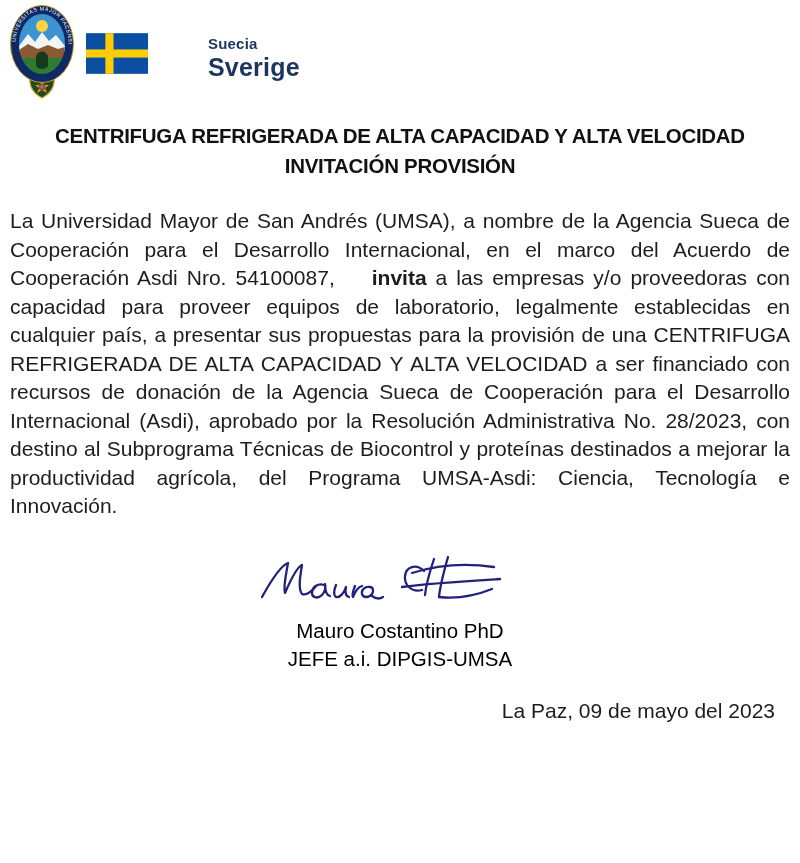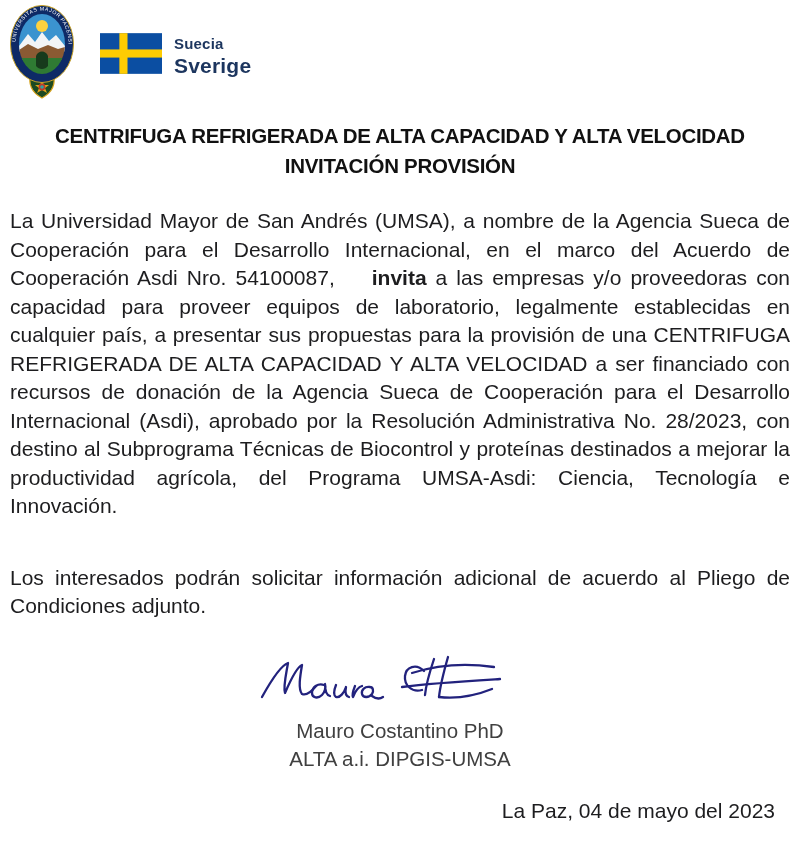--- a/index.html
+++ b/index.html
@@ -6,40 +6,40 @@
   body{
     width:800px;height:863px;overflow:hidden;background:#ffffff;
     font-family:"Liberation Sans","DejaVu Sans",sans-serif;
     color:#1d1d1f;
   }
   .page{width:800px;height:863px;position:relative;}
 
   
   .header{display:flex;align-items:flex-start;padding:4px 0 0 8px;height:96px;}
   .seal{width:68px;height:96px;flex:0 0 auto;}
-  .sweden-group{display:flex;align-items:flex-start;margin-left:24px;margin-top:29px;}
+  .sweden-group{display:flex;align-items:flex-start;margin-left:10px;margin-top:29px;gap:48px;}
   .flag{width:62px;height:41px;display:block;}
   .sweden-words{margin-left:12px;color:#1C355E;line-height:1;}
   .sweden-es{font-size:15px;font-weight:700;margin-top:3px;letter-spacing:.2px;}
-  .sweden-sv{font-size:21px;font-weight:700;margin-top:4px;letter-spacing:.2px;}
+  .sweden-sv{font-size:25px;font-weight:700;margin-top:4px;letter-spacing:.2px;}
 
   
   .title{margin-top:21px;text-align:center;font-weight:700;color:#111;
          font-size:20.5px;line-height:30px;letter-spacing:-0.3px;
          transform:scaleY(1.02);}
   
   .bodytext{margin:26px 10px 0 10px;font-size:21px;line-height:28.5px;
             text-align:justify;text-justify:inter-word;color:#1d1d1f;}
   .bodytext b{font-weight:700;margin-left:28px;}
   .para2{margin-top:43px;}
 
   
   .sig-wrap{margin-top:28px;text-align:center;}
   .sig-svg{display:inline-block;transform:translateX(-18px);}
-  .sig-block{text-align:center;font-size:20.5px;line-height:28px;color:#404040;}
+  .sig-block{text-align:center;font-size:20.5px;line-height:28px;color:#000000;}
 
   
   .dateline{margin-top:26px;text-align:right;padding-right:25px;font-size:21px;color:#1d1d1f;}
 </style>
 </head>
 <body>
 
 <div class="page">
 
   <div class="header">
@@ -90,21 +90,20 @@
     </div>
   </div>
 
   <div class="title">
     <div>CENTRIFUGA REFRIGERADA DE ALTA CAPACIDAD Y ALTA VELOCIDAD</div>
     <div>INVITACIÓN PROVISIÓN</div>
   </div>
 
   <p class="bodytext"><span>La Universidad Mayor de San Andrés (UMSA), a nombre de la Agencia Sueca de Cooperación para el Desarrollo Internacional, en el marco del Acuerdo de Cooperación Asdi Nro. 54100087, </span><b>invita</b><span> a las empresas y/o proveedoras con capacidad para proveer equipos de laboratorio, legalmente establecidas en cualquier país, a presentar sus propuestas para la provisión de una CENTRIFUGA REFRIGERADA DE ALTA CAPACIDAD Y ALTA VELOCIDAD a ser financiado con recursos de donación de la Agencia Sueca de Cooperación para el Desarrollo Internacional (Asdi), aprobado por la Resolución Administrativa No. 28/2023, con destino al Subprograma Técnicas de Biocontrol y proteínas destinados a mejorar la productividad agrícola, del Programa UMSA-Asdi: Ciencia, Tecnología e Innovación.</span></p>
 
-  <p class="bodytext para2">Los interesados podrán solicitar información adicional de acuerdo al Pliego de Condiciones adjunto.</p>
 
   <div class="sig-wrap">
     <svg class="sig-svg" width="260" height="64" viewBox="0 0 260 64" fill="none" stroke-linecap="round" stroke-linejoin="round" stroke-width="2.3">
       <g stroke="#22227D">
         <path d="M10 48 C20 30 30 16 36 14 C34 26 31 38 33 44 C39 30 45 18 50 16 C48 28 46 40 50 45 C55 47 60 42 64 37" stroke="#22227D"></path>
         <path d="M72 36 C66 34 60 38 60 44 C60 49 66 50 70 46 C73 43 74 38 73 35 C73 40 74 46 78 47" stroke="#22227D"></path>
         <path d="M84 36 C82 41 81 46 84 48 C88 49 92 44 94 38 C93 43 93 47 97 48" stroke="#22227D"></path>
         <path d="M103 37 C101 42 100 46 101 48 C103 43 106 38 110 37" stroke="#22227D"></path>
         <path d="M118 38 C113 37 109 41 110 45 C111 49 117 49 120 45 C122 42 121 38 118 38 M120 47 C124 50 128 50 131 48" stroke="#22227D"></path>
         <path d="M172 22 C164 14 154 18 153 27 C152 36 160 44 170 41" stroke="#22227D"></path>
@@ -112,18 +111,18 @@
         <path d="M196 8 C192 22 188 38 187 48" stroke="#22227D"></path>
         <path d="M160 24 C185 16 215 14 242 18" stroke="#22227D"></path>
         <path d="M150 38 C180 34 215 32 248 30" stroke="#22227D"></path>
         <path d="M187 48 C205 50 225 46 240 40" stroke="#22227D"></path>
       </g>
     </svg>
   </div>
 
   <div class="sig-block">
     <div>Mauro Costantino PhD</div>
-    <div>ALTA a.i. DIPGIS-UMSA</div>
+    <div>JEFE a.i. DIPGIS-UMSA</div>
   </div>
 
-  <div class="dateline">La Paz, 04 de mayo del 2023</div>
+  <div class="dateline">La Paz, 09 de mayo del 2023</div>
 
 </div>
 
 </body></html>

